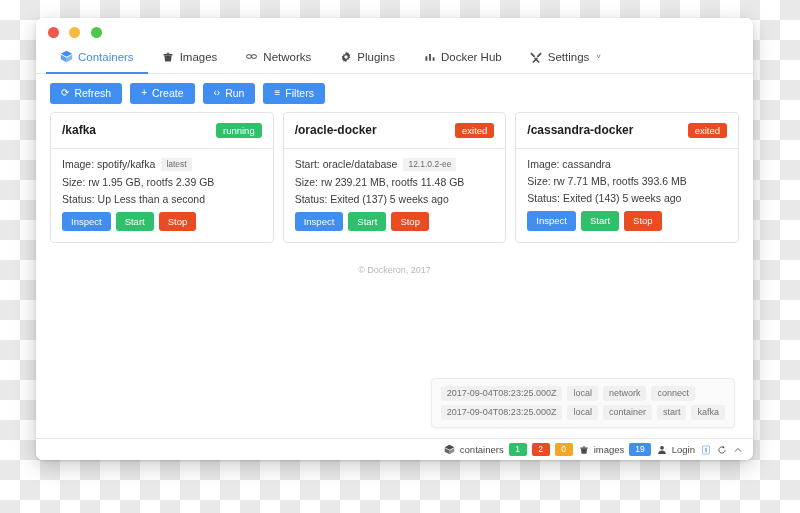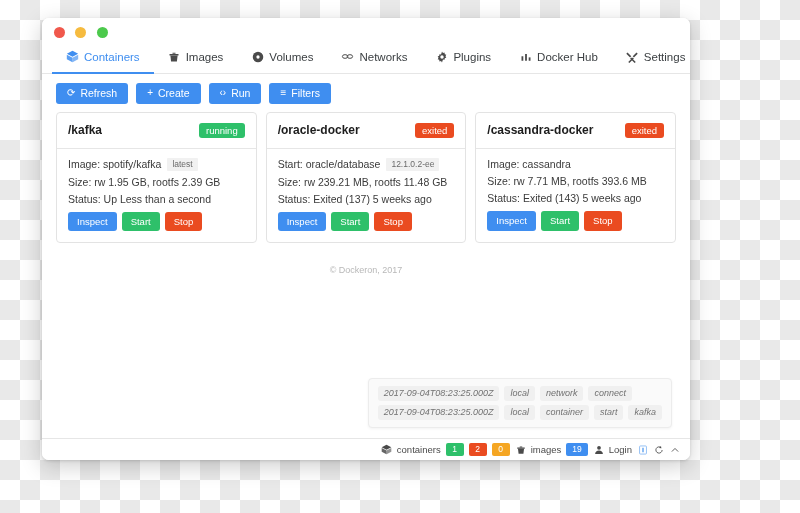--- a/index.html
+++ b/index.html
@@ -17,29 +17,28 @@
       linear-gradient(45deg, #e9e9e9 25%, transparent 25%, transparent 75%, #e9e9e9 75%, #e9e9e9);
     background-size: 40px 40px;
     background-position: 0 0, 20px 20px;
   }
 
   
   .window {
     position: absolute;
     left: 36px;
     top: 18px;
-    width: 648px;
+    width: 717px;
     height: 442px;
     background: #ffffff;
     border-radius: 7px;
     box-shadow: 0 6px 22px rgba(0,0,0,0.20), 0 1px 3px rgba(0,0,0,0.14);
     overflow: hidden;
     display: flex;
     flex-direction: column;
-    margin-left: 6px;
   }
 
   
   .titlebar {
     height: 22px;
     padding: 9px 0 0 12px;
     box-sizing: border-box;
     background: #ffffff;
     flex: 0 0 auto;
   }
@@ -200,21 +199,21 @@
   .toast {
     position: absolute;
     right: 18px;
     bottom: 10px;
     background: #fafafa;
     border: 1px solid #ececec;
     border-radius: 4px;
     padding: 7px 9px;
     box-shadow: 0 1px 3px rgba(0,0,0,0.05);
   }
-  .toast-row { display: flex; gap: 5px; align-items: center; margin-bottom: 4px; font-style: italic; }
+  .toast-row { display: flex; gap: 5px; align-items: center; margin-bottom: 4px; }
   .toast-row:last-child { margin-bottom: 0; }
   .tchip {
     background: #f0f0f0;
     color: #727272;
     font-size: 9px;
     border-radius: 3px;
     padding: 3px 6px;
     line-height: 1;
     white-space: nowrap;
   }
@@ -278,29 +277,20 @@
       <span class="tico">
         <svg viewBox="0 0 16 16" width="12" height="12">
             <path d="M2 4 h12 v2 H2z" fill="#4a4a4a"></path>
             <path d="M3.2 6 h9.6 l-0.9 8 H4.1z" fill="#4a4a4a"></path>
             <path d="M6 2.4 h4 v1.4 H6z" fill="#4a4a4a"></path>
           </svg>
       </span>
       <span>Images</span>
     </div>
 
-    <div class="tab">
-      <span class="tico">
-        <svg viewBox="0 0 16 16" width="12" height="12">
-            <circle cx="8" cy="8" r="7" fill="#4a4a4a"></circle>
-            <circle cx="8" cy="8" r="2.2" fill="#ffffff"></circle>
-          </svg>
-      </span>
-      <span>Volumes</span>
-    </div>
 
     <div class="tab">
       <span class="tico">
         <svg viewBox="0 0 16 16" width="13" height="13">
             <ellipse cx="5" cy="8" rx="3.3" ry="2.3" fill="none" stroke="#4a4a4a" stroke-width="1.2"></ellipse>
             <ellipse cx="11" cy="8" rx="3.3" ry="2.3" fill="none" stroke="#4a4a4a" stroke-width="1.2"></ellipse>
           </svg>
       </span>
       <span>Networks</span>
     </div>

